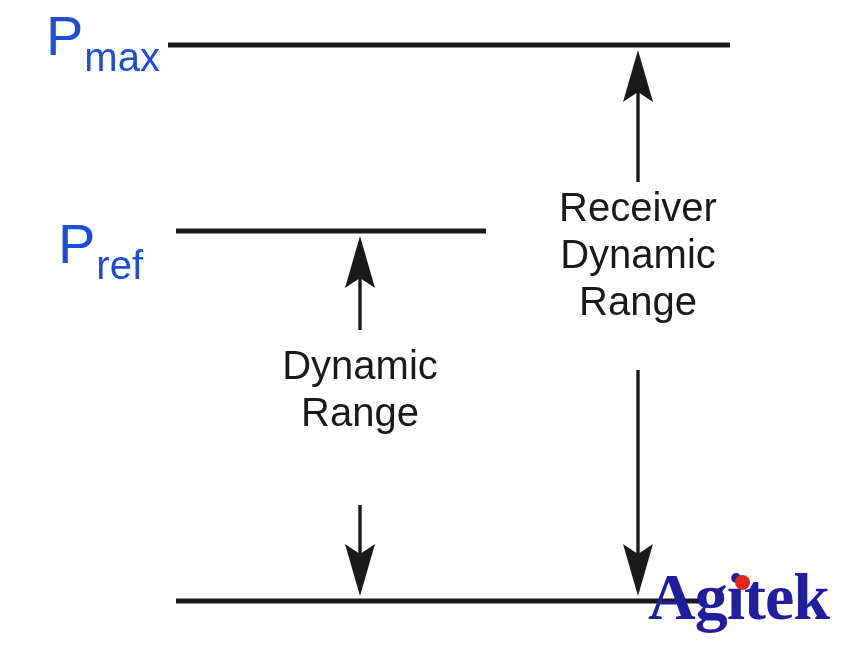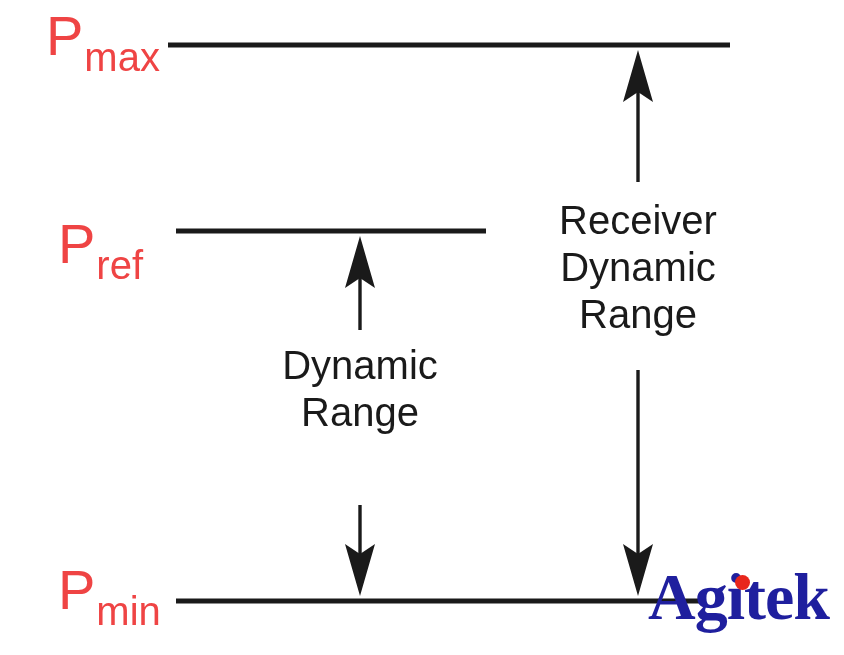--- a/index.html
+++ b/index.html
@@ -20,21 +20,21 @@
   }
   #diagram-svg {
     position: absolute;
     left: 0;
     top: 0;
     width: 844px;
     height: 655px;
   }
   .level-label {
     position: absolute;
-    color: #ef4444;
+    color: #1d4ed8;
     font-family: "Liberation Sans", sans-serif;
     white-space: nowrap;
     line-height: 1;
   }
   .level-label .base {
     font-size: 56px;
     letter-spacing: 0px;
   }
   .level-label .sub {
     font-size: 40px;
@@ -112,30 +112,27 @@
   </svg>
 
   <div class="level-label" style="left: 46px; top: 8px;">
     <span class="base">P</span><span class="sub">max</span>
   </div>
 
   <div class="level-label" style="left: 58px; top: 192px; margin-top: 24px;">
     <span class="base">P</span><span class="sub">ref</span>
   </div>
 
-  <div class="level-label" style="left: 58px; top: 562px;">
-    <span class="base">P</span><span class="sub">min</span>
-  </div>
 
   <div class="range-caption" style="left: 235px; top: 342px; width: 250px;">
     <div>Dynamic</div>
     <div>Range</div>
   </div>
 
-  <div class="range-caption" style="left: 523px; top: 197px; width: 230px;">
+  <div class="range-caption" style="left: 523px; top: 184px; width: 230px;">
     <div>Receiver</div>
     <div>Dynamic</div>
     <div>Range</div>
   </div>
 
   <div class="logo" style="left: 648px; top: 564px;">
     <span class="logo-text">Agitek</span>
     <span class="logo-dot"></span>
   </div>
 

